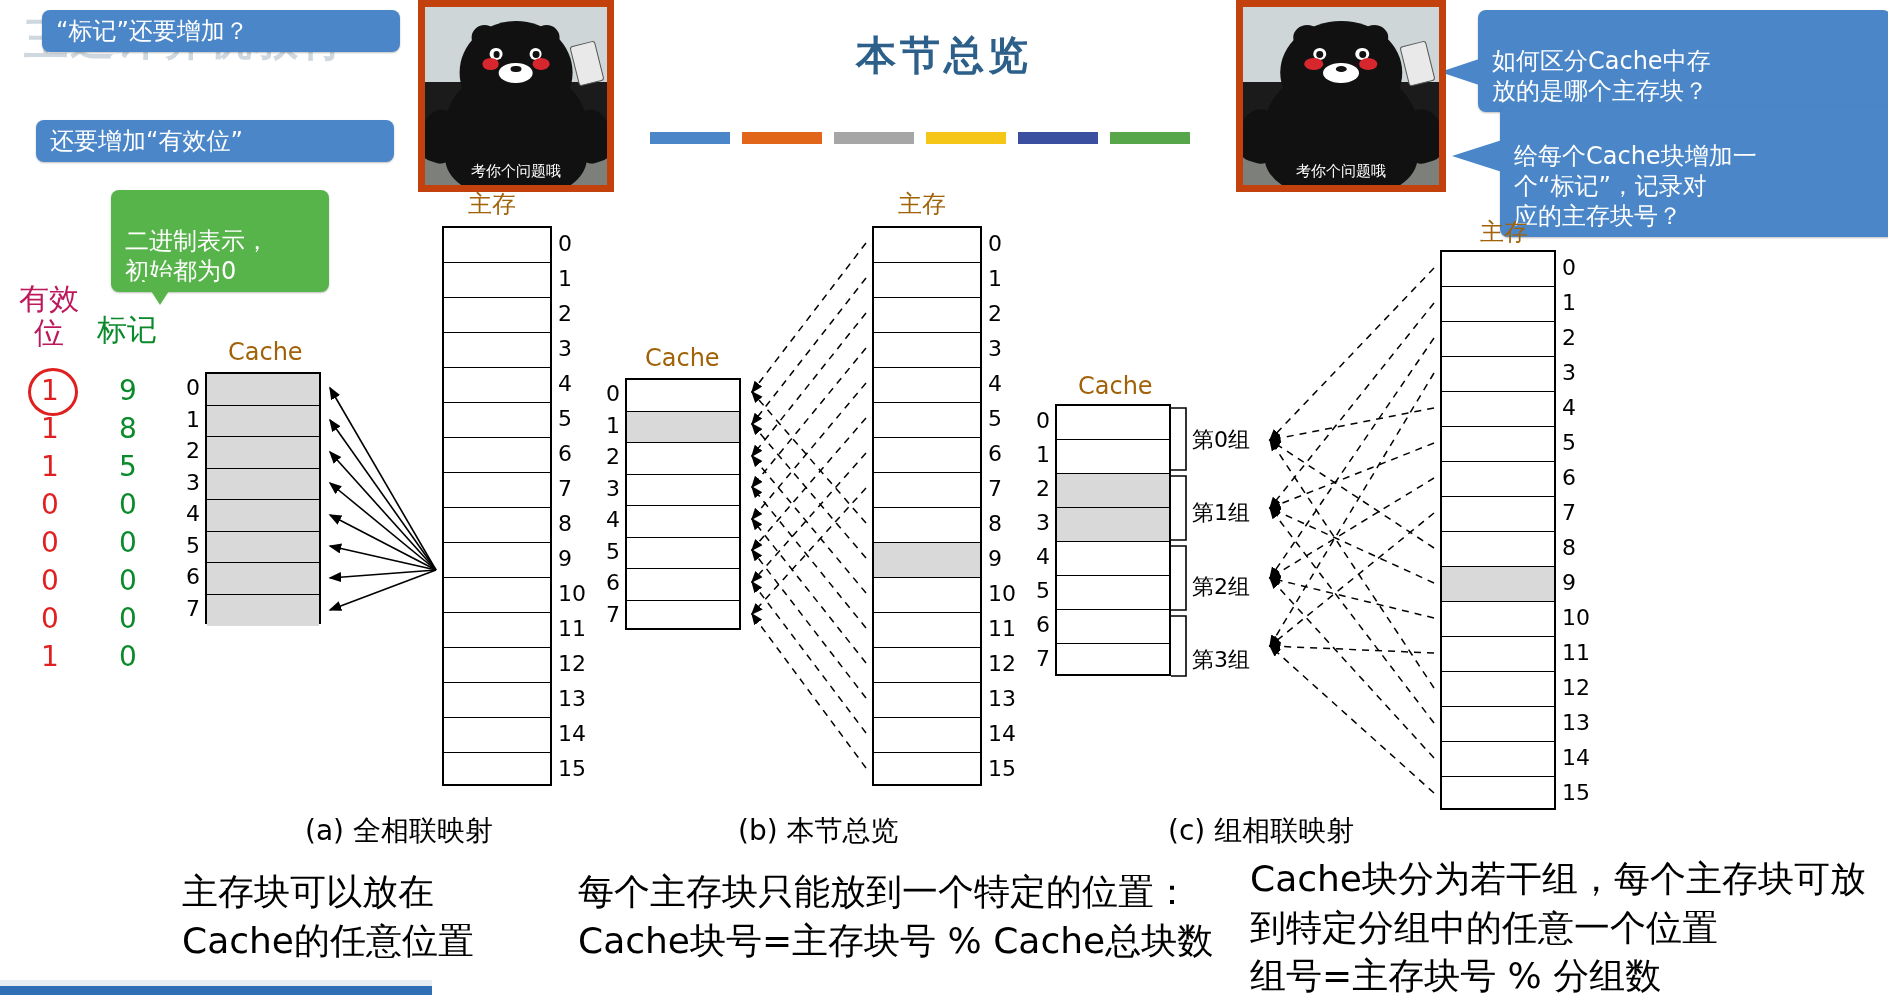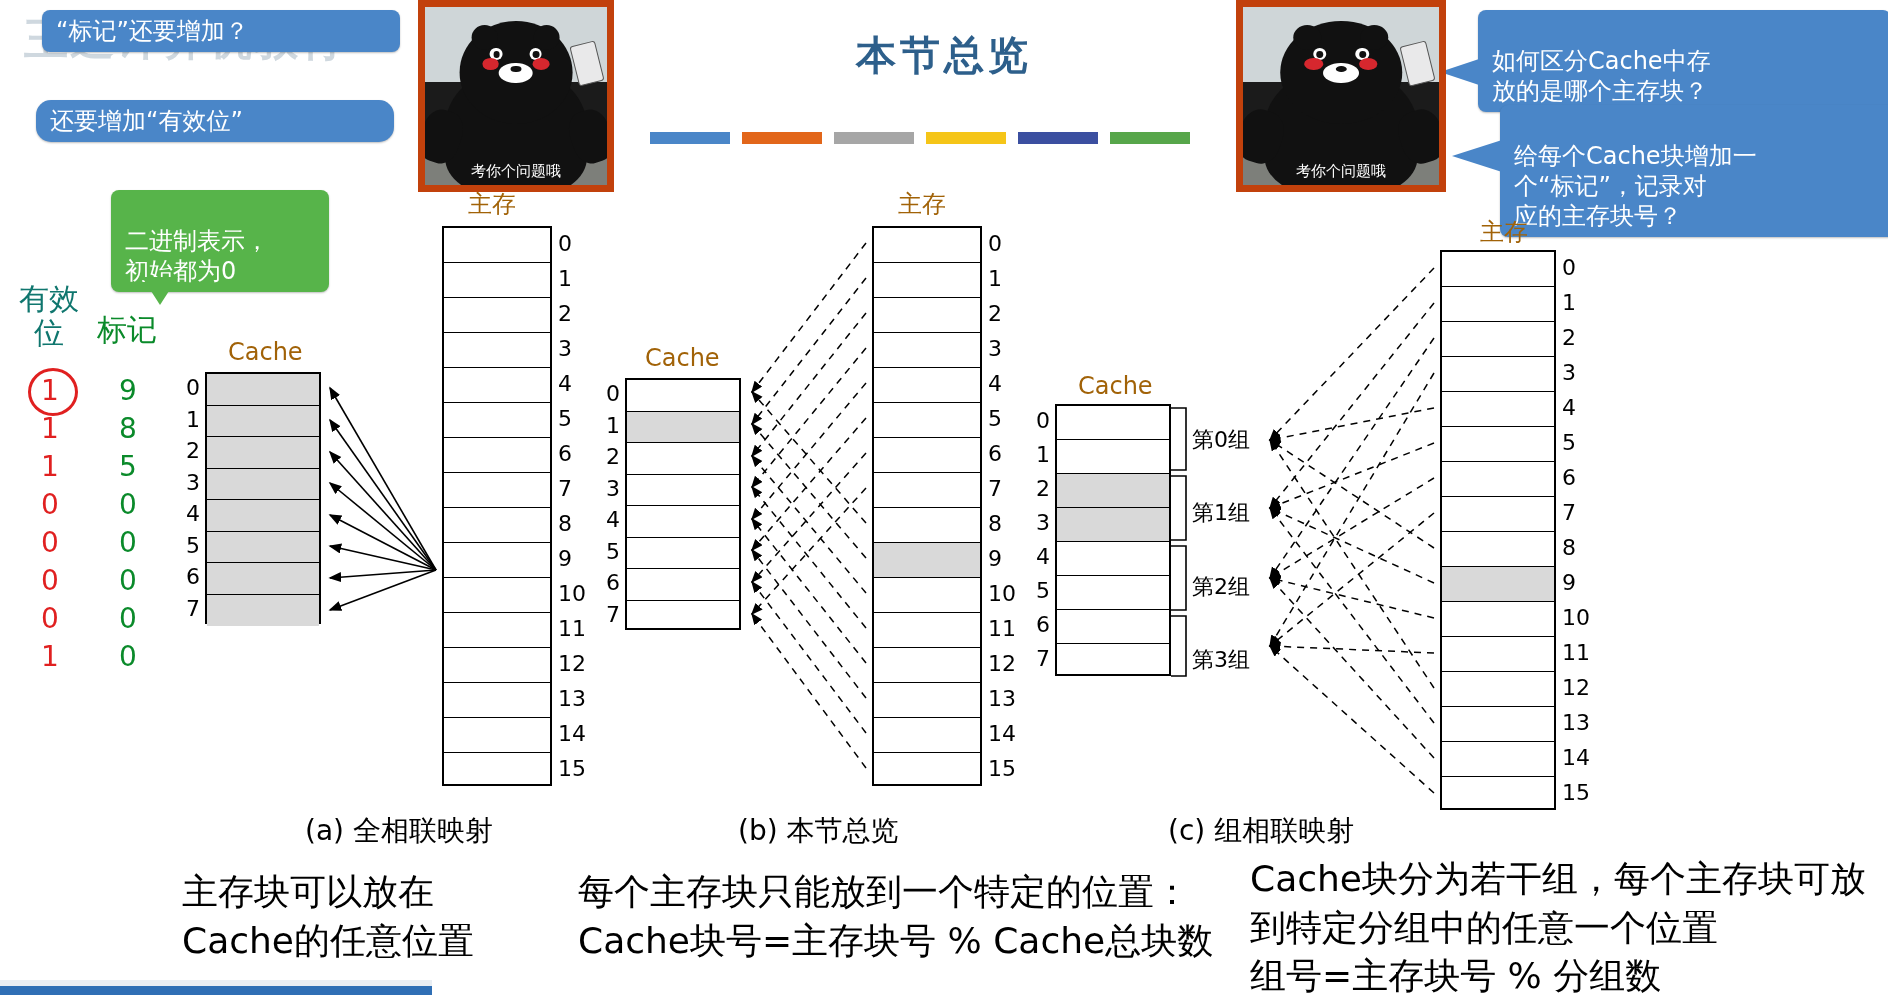--- a/index.html
+++ b/index.html
@@ -90,21 +90,21 @@
   <span style="background:#e2661a"></span>
   <span style="background:#a6a6a6"></span>
   <span style="background:#f5c518"></span>
   <span style="background:#3b4fa0"></span>
   <span style="background:#57a64a"></span>
 </div>
 
 <div class="abs callout" style="left:42px;top:10px;width:330px;">
   <span>“标记”还要增加？</span>
 </div>
-<div class="abs callout" style="left:36px;top:100px;width:330px;border-radius:15px;">
+<div class="abs callout" style="left:36px;top:120px;width:330px;">
   <span>还要增加“有效位”</span>
 </div>
 <div class="abs callout green" style="left:82px;top:190px;width:190px;white-space:pre-line;">
   <span>二进制表示，
 初始都为0</span>
 </div>
 <div class="abs" style="left:142px;top:277px;width:0;height:0;border-left:18px solid transparent;border-right:18px solid transparent;border-top:28px solid #57b44a;"></div>
 
 <div class="abs callout" style="left:1478px;top:10px;width:385px;white-space:pre-line;">
   <span>如何区分Cache中存
@@ -160,21 +160,21 @@
       </div>
     <div class="cheek l"></div>
     <div class="cheek r"></div>
     <div class="muzzle"></div>
     <div class="nose"></div>
   </div>
   <div class="phone"></div>
   <div class="caption">考你个问题哦</div>
 </div>
 
-<div class="abs" style="left:18px;top:282px;width:62px;text-align:center;font-size:30px;color:#0f766e;
+<div class="abs" style="left:18px;top:282px;width:62px;text-align:center;font-size:30px;color:#be185d;
             line-height:1.12;white-space:pre-line;font-family:'DejaVu Sans',sans-serif;">有效
 位</div>
 <div class="abs" style="left:82px;top:310px;width:90px;text-align:center;font-size:30px;color:#0a8a2a;
             font-family:'DejaVu Sans',sans-serif;">标记</div>
 
 <div class="abs ellipse-red" style="left:28px;top:368px;width:44px;height:42px;"></div>
 
 <div class="abs bitcol valid" style="left:30px;top:372px;width:40px;line-height:38px;">
   <div>1</div>
   <div>1</div>

